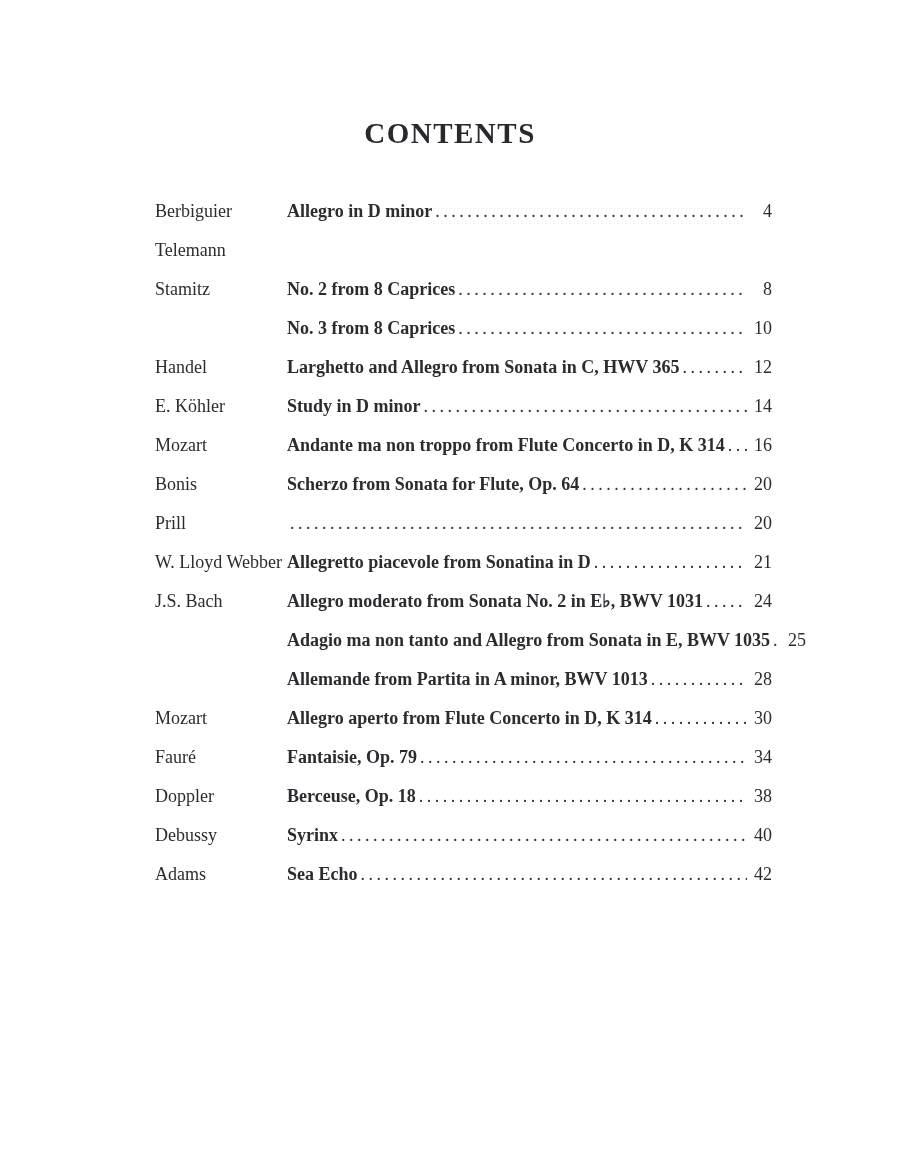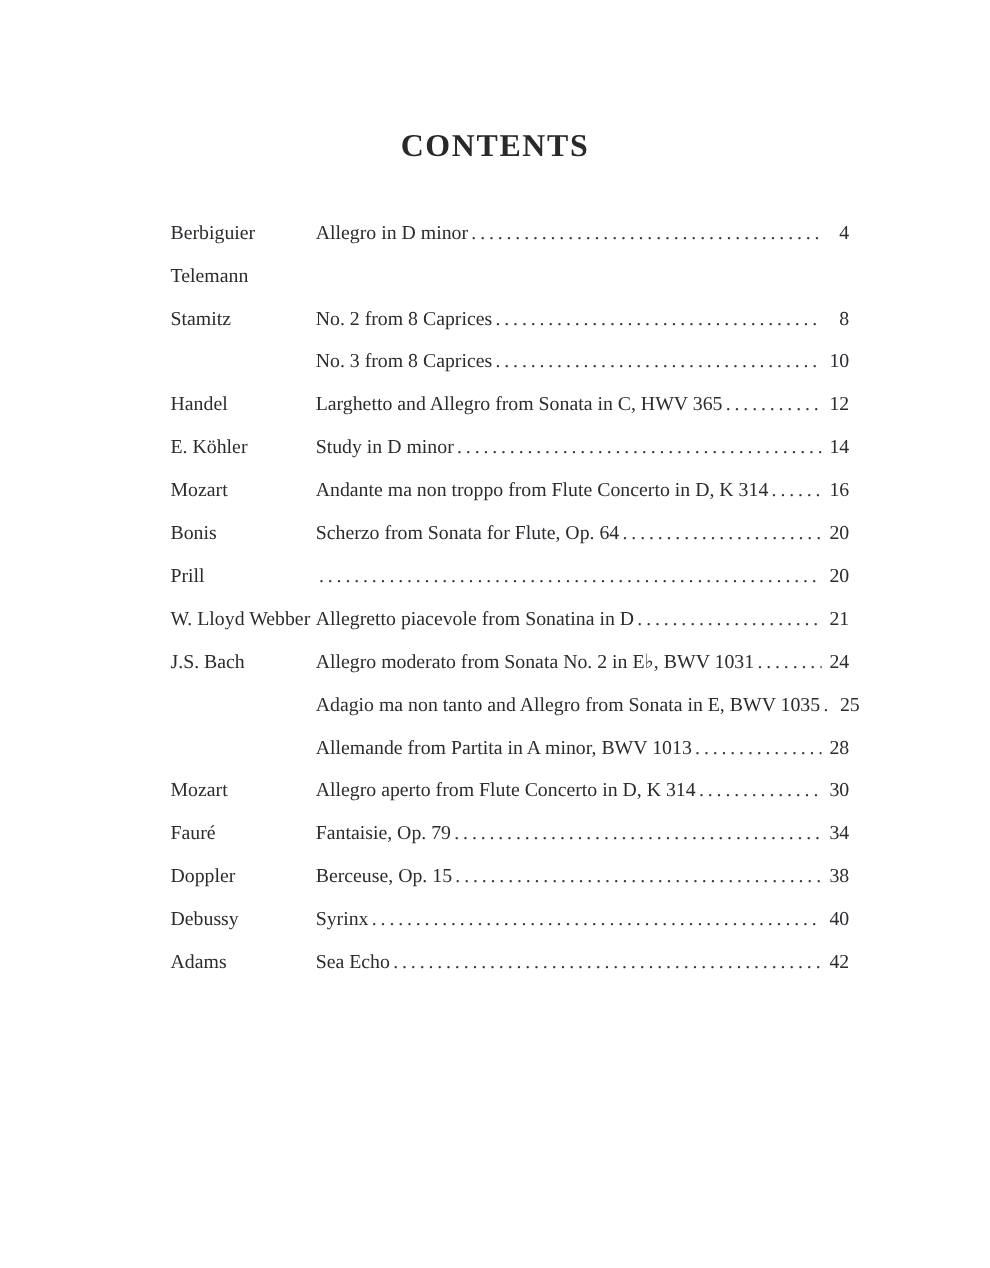--- a/index.html
+++ b/index.html
@@ -44,20 +44,21 @@
     overflow: visible;
   }
   .entry {
     flex: 1;
     display: flex;
     align-items: baseline;
     min-width: 0;
   }
   .entry-title {
     white-space: nowrap;
+    font-weight: bold;
   }
   .leader {
     flex: 1;
     min-width: 8px;
     overflow: hidden;
     white-space: nowrap;
     margin: 0 3px 0 3px;
     letter-spacing: 3.5px;
     color: #34333a;
   }
@@ -203,21 +204,21 @@
     <span class="entry">
       <span class="entry-title">Fantaisie, Op. 79</span>
       <span class="leader"></span>
       <span class="page-num">34</span>
     </span>
   </div>
 
   <div class="toc-row">
     <span class="composer">Doppler</span>
     <span class="entry">
-      <span class="entry-title">Berceuse, Op. 15</span>
+      <span class="entry-title">Berceuse, Op. 18</span>
       <span class="leader"></span>
       <span class="page-num">38</span>
     </span>
   </div>
 
   <div class="toc-row">
     <span class="composer">Debussy</span>
     <span class="entry">
       <span class="entry-title">Syrinx</span>
       <span class="leader"></span>

